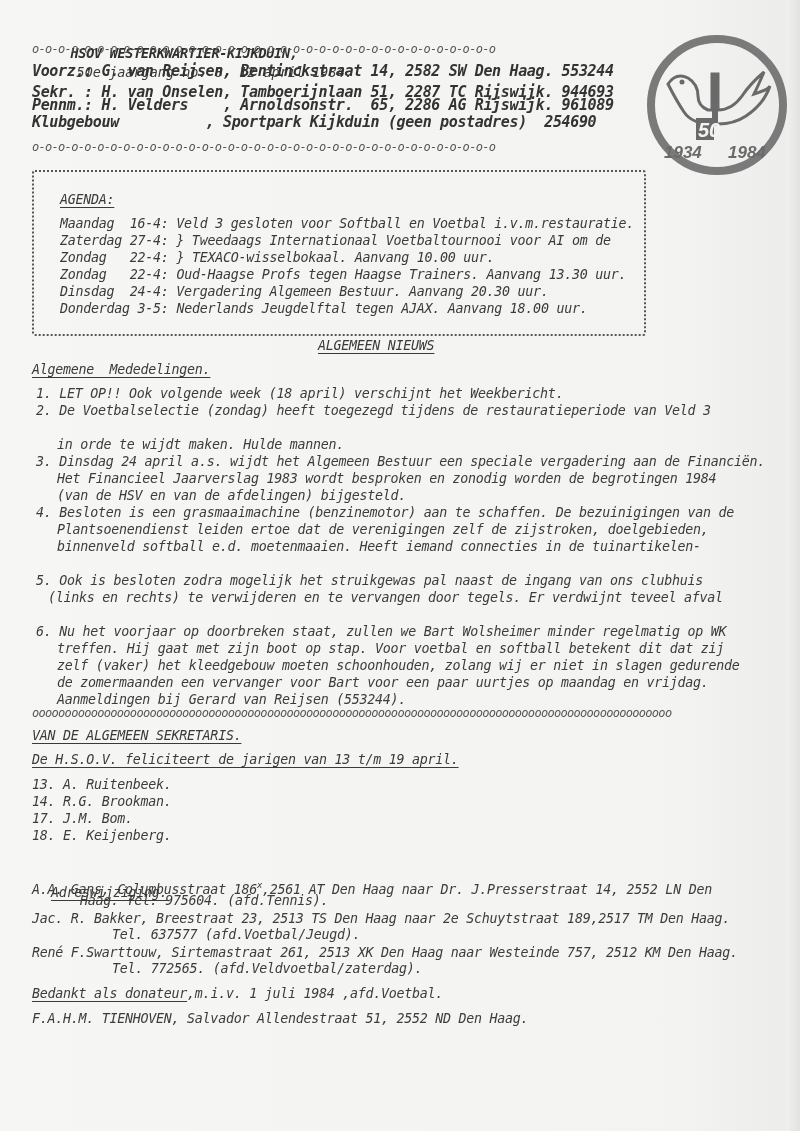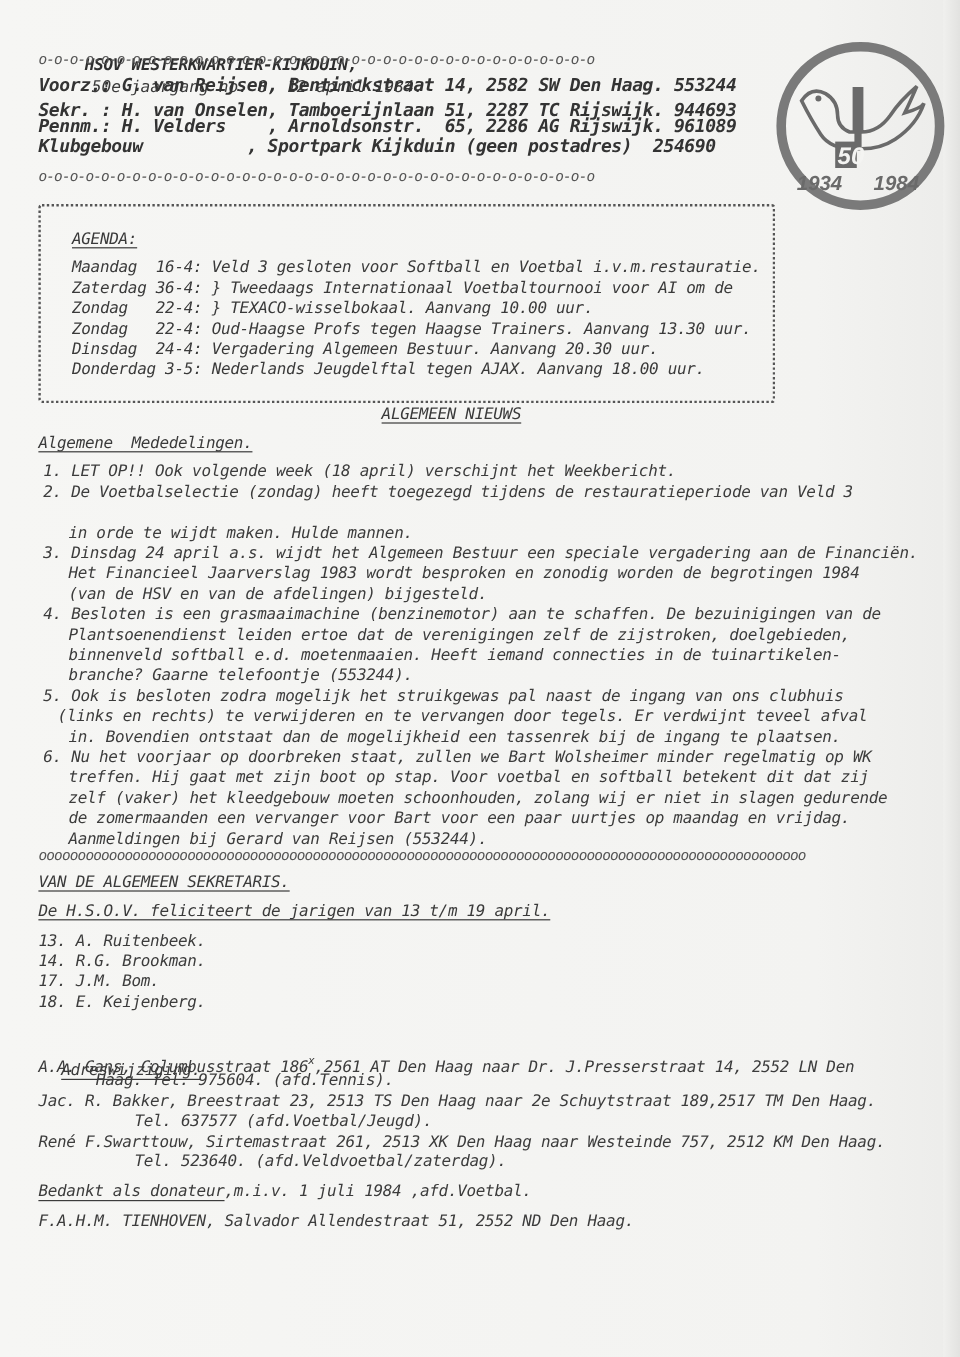--- a/index.html
+++ b/index.html
@@ -63,46 +63,44 @@
       <rect x="50" y="84" width="18" height="22" fill="#6a6a6a"></rect>
       <text x="52" y="103" font-family="Liberation Sans, sans-serif" font-size="20" font-weight="bold" fill="#f4f4f2">50</text>
       <text x="18" y="124" font-family="Liberation Sans, sans-serif" font-size="17" font-weight="bold" fill="#6a6a6a">1934</text>
       <text x="82" y="124" font-family="Liberation Sans, sans-serif" font-size="17" font-weight="bold" fill="#6a6a6a">1984</text>
     </svg>
   </div>
 
   <div class="agenda-box"></div>
   <div class="abs t ul" style="left:60px; top:192px;">AGENDA:</div>
   <div class="abs t" style="left:60px; top:216px;"><span>Maandag</span>  <span>16-4:</span> <span>Veld 3 gesloten voor Softball en Voetbal i.v.m.restauratie.</span></div>
-  <div class="abs t" style="left:60px; top:233px;"><span>Zaterdag</span> <span>36-4:</span> <span>} Tweedaags Internationaal Voetbaltournooi voor AI om de</span></div>
+  <div class="abs t" style="left:60px; top:233px;"><span>Zaterdag</span> <span>27-4:</span> <span>} Tweedaags Internationaal Voetbaltournooi voor AI om de</span></div>
   <div class="abs t" style="left:60px; top:250px;"><span>Zondag</span>   <span>22-4:</span> <span>} TEXACO-wisselbokaal. Aanvang 10.00 uur.</span></div>
   <div class="abs t" style="left:60px; top:267px;"><span>Zondag</span>   <span>22-4:</span> <span>Oud-Haagse Profs tegen Haagse Trainers. Aanvang 13.30 uur.</span></div>
   <div class="abs t" style="left:60px; top:284px;"><span>Dinsdag</span>  <span>24-4:</span> <span>Vergadering Algemeen Bestuur. Aanvang 20.30 uur.</span></div>
   <div class="abs t" style="left:60px; top:301px;"><span>Donderdag</span> <span>3-5:</span> <span>Nederlands Jeugdelftal tegen AJAX. Aanvang 18.00 uur.</span></div>
 
   <div class="abs t ul" style="left:318px; top:338px;">ALGEMEEN NIEUWS</div>
   <div class="abs t ul" style="left:32px; top:362px;">Algemene  Mededelingen.</div>
 
   <div class="abs t ltxt" style="left:36px; top:386px;"><span>1.</span> <span>LET OP!! Ook volgende week (18 april) verschijnt het Weekbericht.</span></div>
 
   <div class="abs t ltxt" style="left:36px; top:403px;"><span>2.</span> <span>De Voetbalselectie (zondag) heeft toegezegd tijdens de restauratieperiode van Veld 3</span></div>
   <div class="abs t ltxt" style="left:57px; top:437px;">in orde te wijdt maken. Hulde mannen.</div>
 
   <div class="abs t ltxt" style="left:36px; top:454px;"><span>3.</span> <span>Dinsdag 24 april a.s. wijdt het Algemeen Bestuur een speciale vergadering aan de Financiën.</span></div>
   <div class="abs t ltxt" style="left:57px; top:471px;">Het Financieel Jaarverslag 1983 wordt besproken en zonodig worden de begrotingen 1984</div>
   <div class="abs t ltxt" style="left:57px; top:488px;">(van de HSV en van de afdelingen) bijgesteld.</div>
 
   <div class="abs t ltxt" style="left:36px; top:505px;"><span>4.</span> <span>Besloten is een grasmaaimachine (benzinemotor) aan te schaffen. De bezuinigingen van de</span></div>
   <div class="abs t ltxt" style="left:57px; top:522px;">Plantsoenendienst leiden ertoe dat de verenigingen zelf de zijstroken, doelgebieden,</div>
   <div class="abs t ltxt" style="left:57px; top:539px;">binnenveld softball e.d. moetenmaaien. Heeft iemand connecties in de tuinartikelen-</div>
-  <div class="abs t ltxt" style="left:57px; top:556px;">branche? Gaarne telefoontje (553244).</div>
 
   <div class="abs t ltxt" style="left:36px; top:573px;"><span>5.</span> <span>Ook is besloten zodra mogelijk het struikgewas pal naast de ingang van ons clubhuis</span></div>
   <div class="abs t ltxt" style="left:48px; top:590px;">(links en rechts) te verwijderen en te vervangen door tegels. Er verdwijnt teveel afval</div>
-  <div class="abs t ltxt" style="left:57px; top:607px;">in. Bovendien ontstaat dan de mogelijkheid een tassenrek bij de ingang te plaatsen.</div>
 
   <div class="abs t ltxt" style="left:36px; top:624px;"><span>6.</span> <span>Nu het voorjaar op doorbreken staat, zullen we Bart Wolsheimer minder regelmatig op WK</span></div>
   <div class="abs t ltxt" style="left:57px; top:641px;">treffen. Hij gaat met zijn boot op stap. Voor voetbal en softball betekent dit dat zij</div>
   <div class="abs t ltxt" style="left:57px; top:658px;">zelf (vaker) het kleedgebouw moeten schoonhouden, zolang wij er niet in slagen gedurende</div>
   <div class="abs t ltxt" style="left:57px; top:675px;">de zomermaanden een vervanger voor Bart voor een paar uurtjes op maandag en vrijdag.</div>
   <div class="abs t ltxt" style="left:57px; top:692px;">Aanmeldingen bij Gerard van Reijsen (553244).</div>
 
   <div class="abs divider" style="left:32px; top:706px; width:764px; overflow:hidden;">oooooooooooooooooooooooooooooooooooooooooooooooooooooooooooooooooooooooooooooooooooooooooooooooooo</div>
 
   <div class="abs t ul" style="left:32px; top:728px;">VAN DE ALGEMEEN SEKRETARIS.</div>
@@ -114,17 +112,17 @@
 
   <div class="abs t ul" style="left:32px; top:885px;margin-left:19px;">Adreswijziging.</div>
 
   <div class="abs t ltxt" style="left:32px; top:877px;"><span>A.A. Gans, Columbusstraat 186</span><span class="sup">x</span><span>,2561 AT Den Haag naar Dr. J.Presserstraat 14, 2552 LN Den</span></div>
   <div class="abs t ltxt" style="left:80px; top:893px;">Haag. Tel. 975604. (afd.Tennis).</div>
 
   <div class="abs t ltxt" style="left:32px; top:911px;">Jac. R. Bakker, Breestraat 23, 2513 TS Den Haag naar 2e Schuytstraat 189,2517 TM Den Haag.</div>
   <div class="abs t ltxt" style="left:112px; top:927px;">Tel. 637577 (afd.Voetbal/Jeugd).</div>
 
   <div class="abs t ltxt" style="left:32px; top:945px;">René F.Swarttouw, Sirtemastraat 261, 2513 XK Den Haag naar Westeinde 757, 2512 KM Den Haag.</div>
-  <div class="abs t ltxt" style="left:112px; top:961px;">Tel. 523640. (afd.Veldvoetbal/zaterdag).</div>
+  <div class="abs t ltxt" style="left:112px; top:961px;">Tel. 772565. (afd.Veldvoetbal/zaterdag).</div>
 
   <div class="abs t ltxt" style="left:32px; top:986px;text-align:center;"><span class="ul">Bedankt als donateur</span><span>,m.i.v. 1 juli 1984 ,afd.Voetbal.</span></div>
   <div class="abs t ltxt" style="left:32px; top:1011px;">F.A.H.M. TIENHOVEN, Salvador Allendestraat 51, 2552 ND Den Haag.</div>
 </div>
 
 </body></html>

